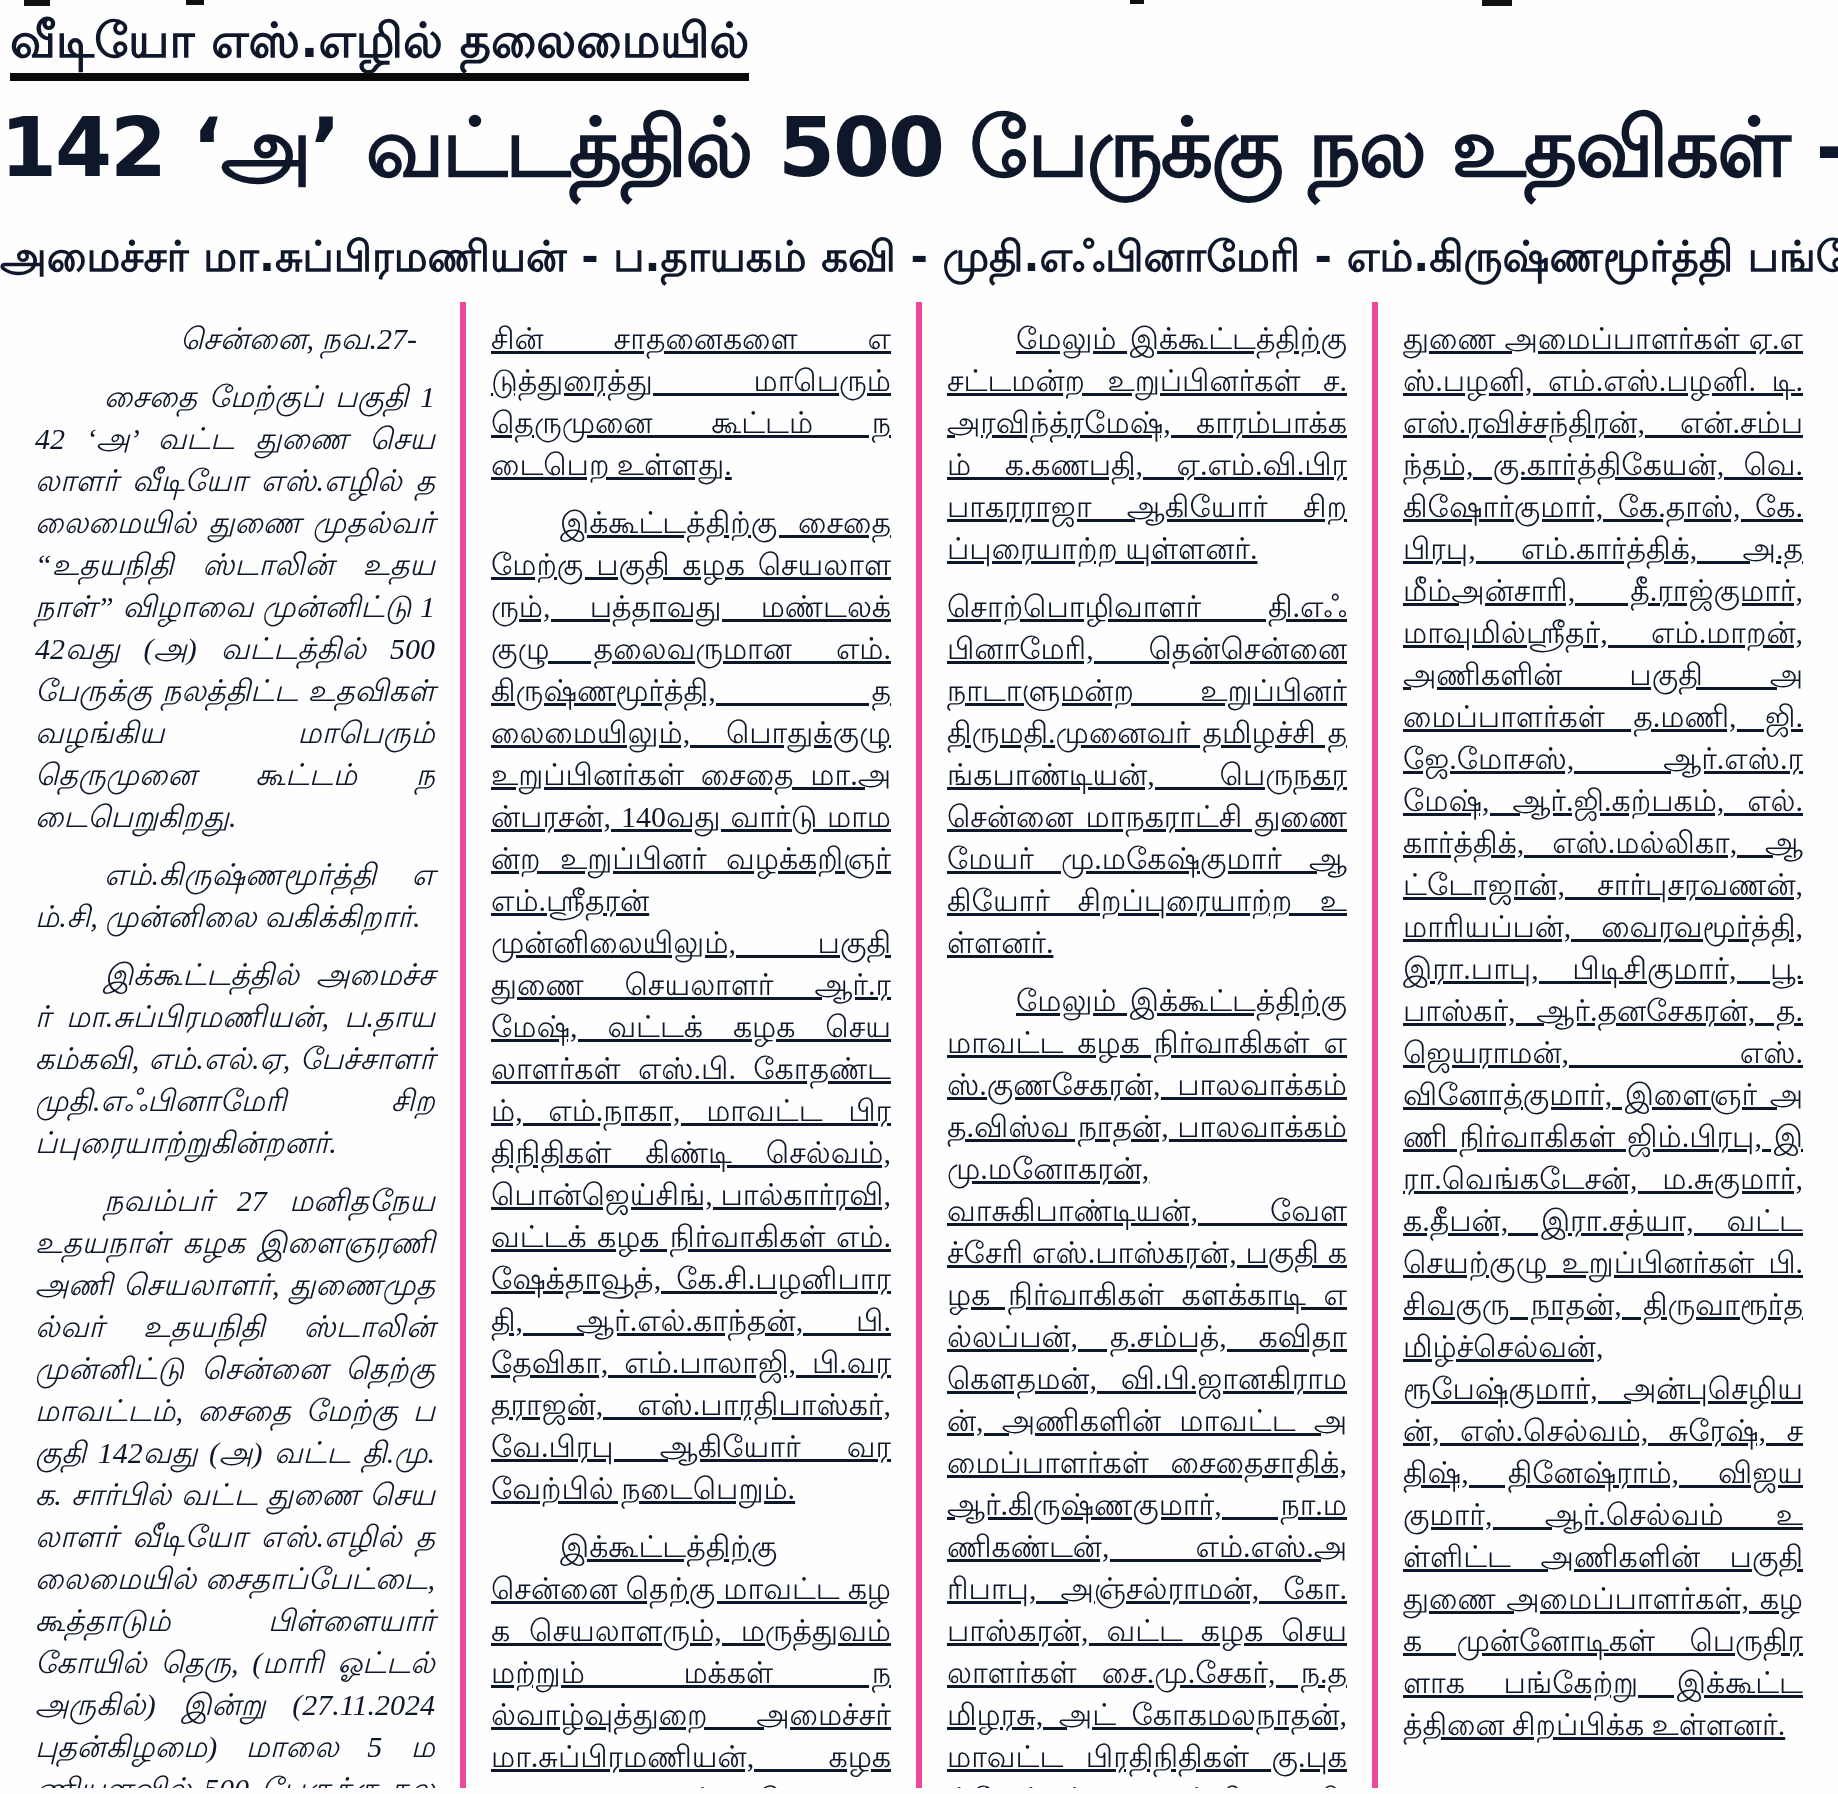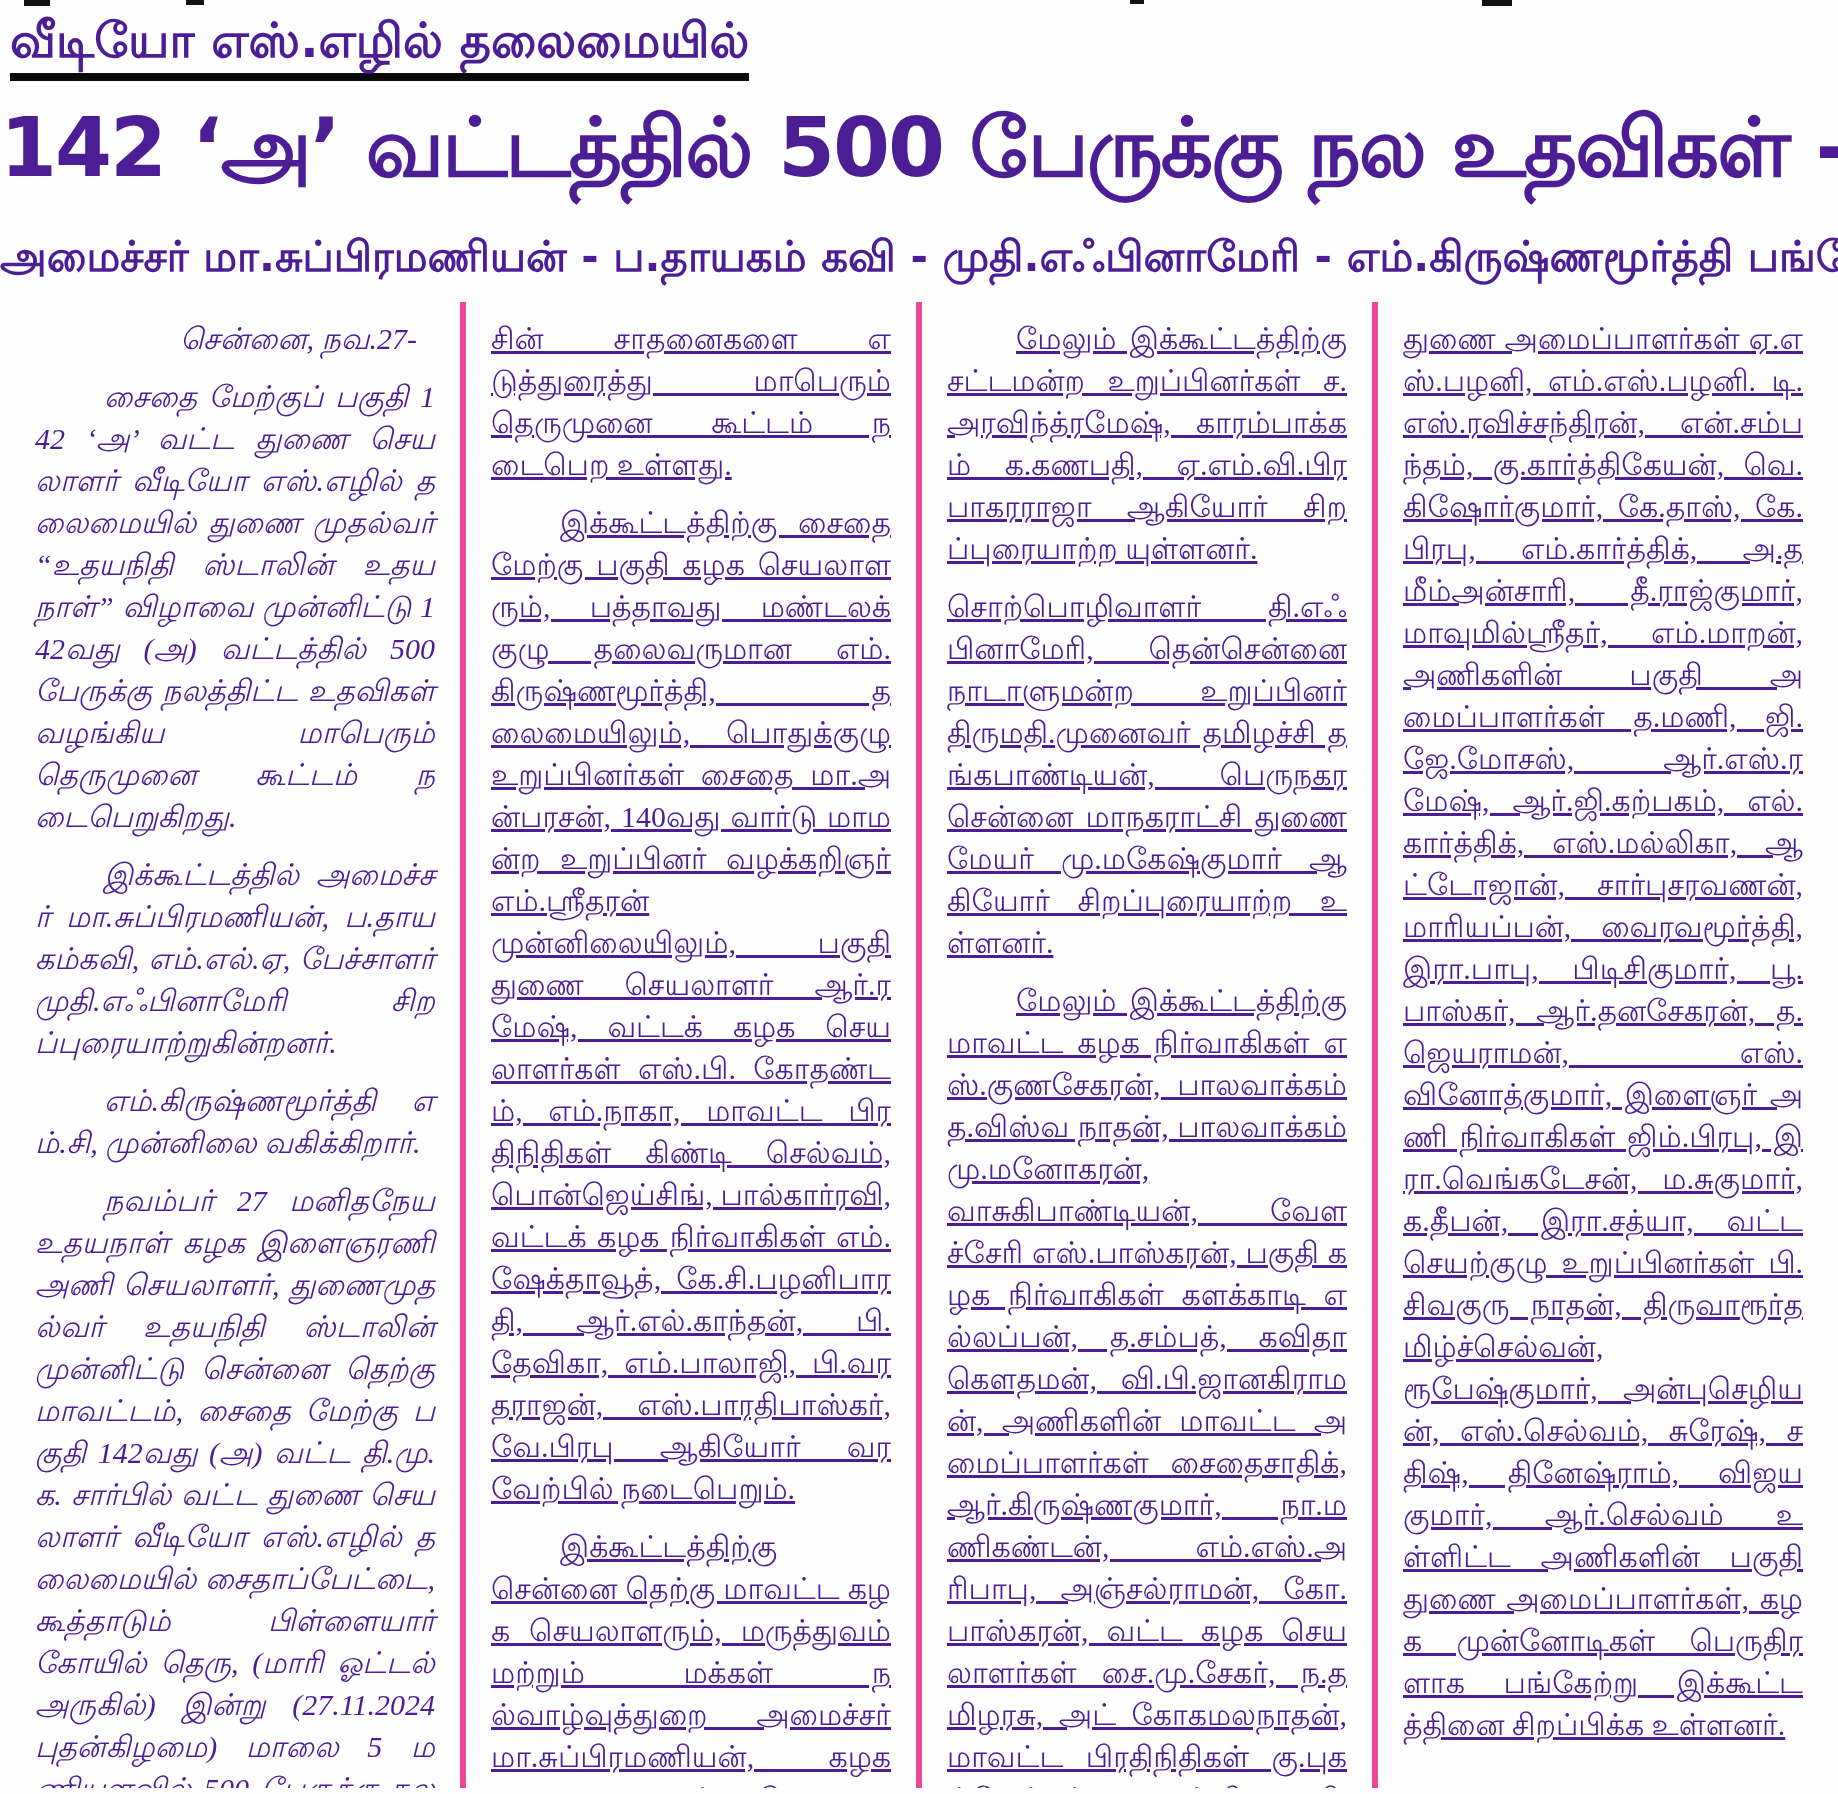--- a/index.html
+++ b/index.html
@@ -3,21 +3,21 @@
 <meta charset="utf-8">
 <style>
   html, body { margin: 0; padding: 0; }
   body { background: #e8e8e8; }
   .page {
     position: relative;
     width: 1838px;
     height: 1794px;
     margin: 0 auto;
     background: #fefefe;
-    color: #4c1d95;
+    color: #0f172a;
     overflow: hidden;
     font-family: "Liberation Serif", "DejaVu Serif", serif;
   }
   
   .artifact {
     position: absolute;
     background: #111;
   }
   .kicker-wrap {
     position: absolute;
@@ -104,22 +104,22 @@
   </div>
 
   <div class="headline">142 ‘அ’ வட்டத்தில் 500 பேருக்கு நல உதவிகள் - தெருமுனைக் கூட்டம்!</div>
 
   <div class="subheadline">அமைச்சர் மா.சுப்பிரமணியன் - ப.தாயகம் கவி - முதி.எஃபினாமேரி - எம்.கிருஷ்ணமூர்த்தி பங்கேற்பு!</div>
 
   <div class="body-area">
     <div class="col italic">
         <p class="para align-right">சென்னை, நவ.27-</p>
         <p class="para indent">சைதை மேற்குப் பகுதி 142 ‘அ’ வட்ட துணை செயலாளர் வீடியோ எஸ்.எழில் தலைமையில் துணை முதல்வர் “உதயநிதி ஸ்டாலின் உதயநாள்” விழாவை முன்னிட்டு 142வது (அ) வட்டத்தில் 500 பேருக்கு நலத்திட்ட உதவிகள் வழங்கிய மாபெரும் தெருமுனை கூட்டம் நடைபெறுகிறது.</p>
+        <p class="para indent">எம்.கிருஷ்ணமூர்த்தி எம்.சி, முன்னிலை வகிக்கிறார்.</p>
         <p class="para indent">இக்கூட்டத்தில் அமைச்சர் மா.சுப்பிரமணியன், ப.தாயகம்கவி, எம்.எல்.ஏ, பேச்சாளர் முதி.எஃபினாமேரி சிறப்புரையாற்றுகின்றனர்.</p>
-        <p class="para indent">எம்.கிருஷ்ணமூர்த்தி எம்.சி, முன்னிலை வகிக்கிறார்.</p>
         <p class="para indent">நவம்பர் 27 மனிதநேய உதயநாள் கழக இளைஞரணி அணி செயலாளர், துணைமுதல்வர் உதயநிதி ஸ்டாலின் முன்னிட்டு சென்னை தெற்கு மாவட்டம், சைதை மேற்கு பகுதி 142வது (அ) வட்ட தி.மு.க. சார்பில் வட்ட துணை செயலாளர் வீடியோ எஸ்.எழில் தலைமையில் சைதாப்பேட்டை, கூத்தாடும் பிள்ளையார் கோயில் தெரு, (மாரி ஓட்டல் அருகில்) இன்று (27.11.2024 புதன்கிழமை) மாலை 5 மணியளவில் 500 பேருக்கு நலத்திட்ட உதவிகள் வழங்கி கழக அர</p>
       </div>
     <div class="col">
         <p class="para">சின் சாதனைகளை எடுத்துரைத்து மாபெரும் தெருமுனை கூட்டம் நடைபெற உள்ளது.</p>
         <p class="para indent">இக்கூட்டத்திற்கு சைதை மேற்கு பகுதி கழக செயலாளரும், பத்தாவது மண்டலக் குழு தலைவருமான எம்.கிருஷ்ணமூர்த்தி, தலைமையிலும், பொதுக்குழு உறுப்பினர்கள் சைதை மா.அன்பரசன், 140வது வார்டு மாமன்ற உறுப்பினர் வழக்கறிஞர் எம்.ஸ்ரீதரன் முன்னிலையிலும், பகுதி துணை செயலாளர் ஆர்.ரமேஷ், வட்டக் கழக செயலாளர்கள் எஸ்.பி. கோதண்டம், எம்.நாகா, மாவட்ட பிரதிநிதிகள் கிண்டி செல்வம், பொன்ஜெய்சிங், பால்கார்ரவி, வட்டக் கழக நிர்வாகிகள் எம்.ஷேக்தாவூத், கே.சி.பழனிபாரதி, ஆர்.எல்.காந்தன், பி.தேவிகா, எம்.பாலாஜி, பி.வரதராஜன், எஸ்.பாரதிபாஸ்கர், வே.பிரபு ஆகியோர் வரவேற்பில் நடைபெறும்.</p>
         <p class="para indent">இக்கூட்டத்திற்கு சென்னை தெற்கு மாவட்ட கழக செயலாளரும், மருத்துவம் மற்றும் மக்கள் நல்வாழ்வுத்துறை அமைச்சர் மா.சுப்பிரமணியன், கழக துணை அமைப்பு செயலாளரும், திரு.வி.க நகர் சட்டமன்ற உறுப்பினருமான ப.தாயகம் கவி, தலைமை கழக இளம்</p>
       </div>
     <div class="col">
         <p class="para indent">மேலும் இக்கூட்டத்திற்கு சட்டமன்ற உறுப்பினர்கள் ச.அரவிந்த்ரமேஷ், காரம்பாக்கம் க.கணபதி, ஏ.எம்.வி.பிரபாகரராஜா ஆகியோர் சிறப்புரையாற்ற யுள்ளனர்.</p>
         <p class="para">சொற்பொழிவாளர் தி.எஃபினாமேரி, தென்சென்னை நாடாளுமன்ற உறுப்பினர் திருமதி.முனைவர் தமிழச்சி தங்கபாண்டியன், பெருநகர சென்னை மாநகராட்சி துணை மேயர் மு.மகேஷ்குமார் ஆகியோர் சிறப்புரையாற்ற உள்ளனர்.</p>

